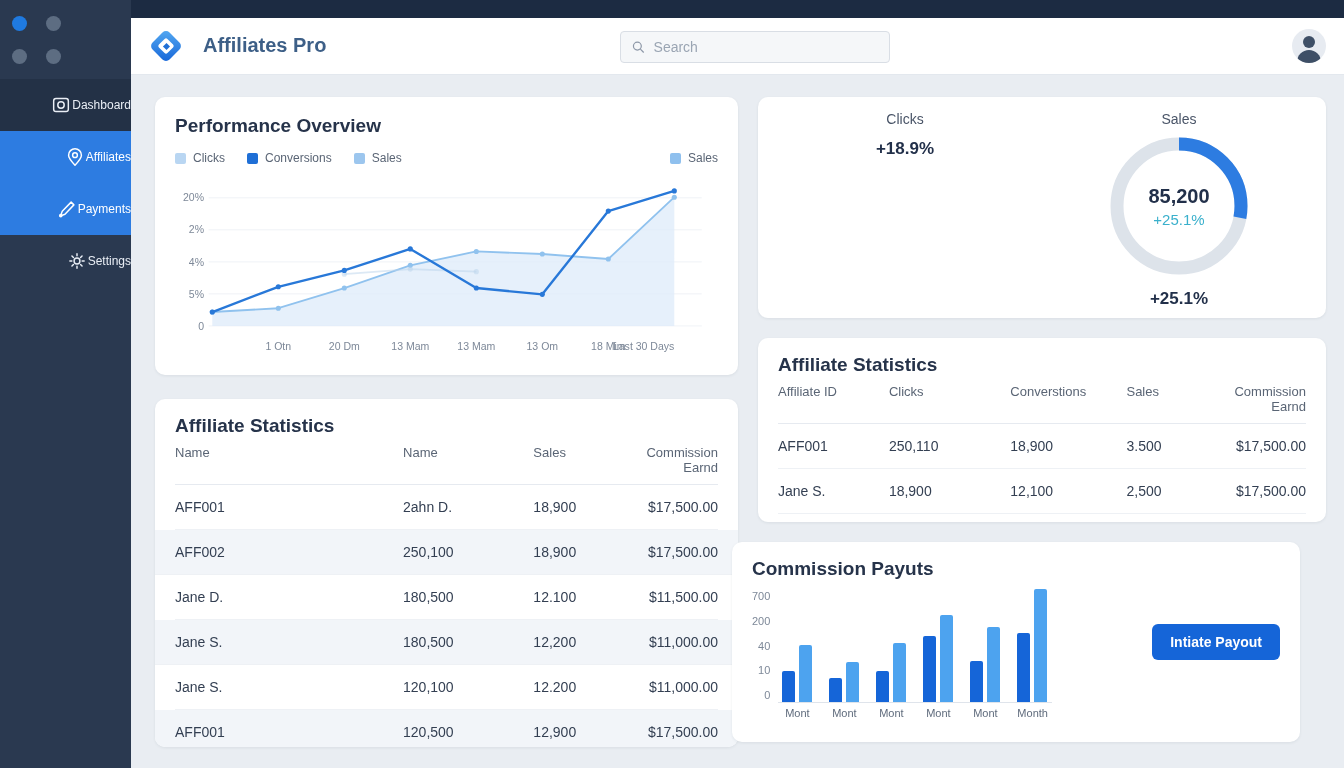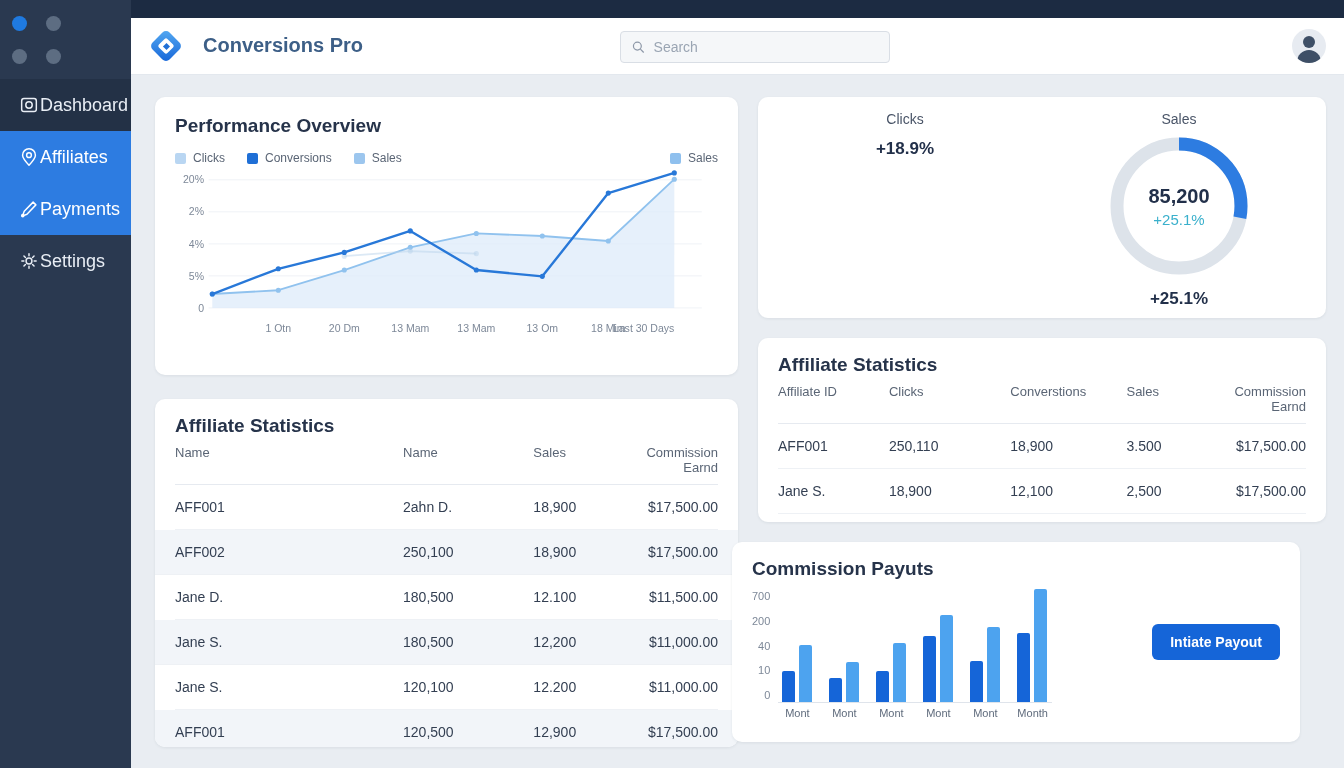--- a/index.html
+++ b/index.html
@@ -8,21 +8,21 @@
 
   
   .sidebar { position:absolute; left:0; top:0; width:131px; height:768px;
     background:#2a3950; z-index:5; }
   .dots { position:absolute; left:12px; top:16px; width:60px; display:grid;
     grid-template-columns:15px 15px; gap:18px 19px; }
   .dot { width:15px; height:15px; border-radius:50%; background:#5d6d82; }
   .dot.active { background:#1f7ae0; }
   .nav { position:absolute; top:79px; left:0; right:0; }
   .nav-item { height:52px; display:flex; align-items:center; 
-    padding-left:18px; color:#e9eef5; font-size:18px; cursor:pointer; }
+    padding-left:18px; color:#e9eef5; font-size:12px; cursor:pointer;justify-content:flex-end; }
   .nav-item.active { background:#2d7ce1; color:#ffffff; }
   .nav-item.dashboard { background:#233146; }
   .nav-item svg { flex:0 0 22px; }
 
   
   .topstrip { position:absolute; left:131px; top:0; right:0; height:18px; background:#1c2b42; }
   .header { position:absolute; left:131px; top:18px; right:0; height:57px;
     background:#ffffff; border-bottom:1px solid #e3e8ee; }
   .logo { position:absolute; left:20px; top:13px; width:30px; height:30px; }
   .logo .d1 { position:absolute; left:3px; top:3px; width:24px; height:24px;
@@ -54,21 +54,21 @@
     box-shadow:0 1px 3px rgba(30,45,70,.08); overflow:hidden; }
   .card h2 { font-size:19px; font-weight:700; color:#26334a; }
 
   
   .perf { left:24px; top:22px; width:583px; height:278px; padding:18px 20px 8px; }
   .legend-row { display:flex; justify-content:space-between; align-items:center;
     margin-top:14px; }
   .legend { display:flex; gap:22px; }
   .legend-item { display:flex; align-items:center; gap:7px; font-size:12px; color:#5a6575; }
   .swatch { width:11px; height:11px; border-radius:2px; }
-  .linechart-wrap { margin-top:2px; }
+  .linechart-wrap { margin-top:20px; }
 
   
   .table-card.left { left:24px; top:324px; width:583px; height:348px; padding:16px 20px 0; }
   .table-card.right { left:627px; top:263px; width:568px; height:184px; padding:16px 20px 0; }
   .thead { display:grid; font-size:13px; color:#5a6575; padding:8px 0 9px;
     border-bottom:1px solid #e6eaf0; }
   .trow { display:grid; font-size:14px; color:#333f52; align-items:center;
     height:45px; border-bottom:1px solid #eef1f5; }
   .lt-grid { grid-template-columns:42% 24% 16% 18%; }
   .rt-grid { grid-template-columns:21% 23% 22% 16% 18%; }
@@ -159,21 +159,21 @@
   </aside>
 
   <div class="topstrip"></div>
 
   <header class="header">
     <div class="logo">
       <div class="d1"></div>
         <div class="d2"></div>
         <div class="d3"></div>
     </div>
-    <div class="app-title">Conversions Pro</div>
+    <div class="app-title">Affiliates Pro</div>
     <div class="search">
       <svg width="16" height="16" viewBox="0 0 24 24" fill="none" stroke="#8d98a8" stroke-width="2">
         <circle cx="10.5" cy="10.5" r="6.5"></circle>
           <line x1="15.5" y1="15.5" x2="21" y2="21"></line>
       </svg>
       <input type="text" placeholder="Search" style="">
     </div>
     <div class="avatar">
       <div class="head"></div>
       <div class="body"></div>

